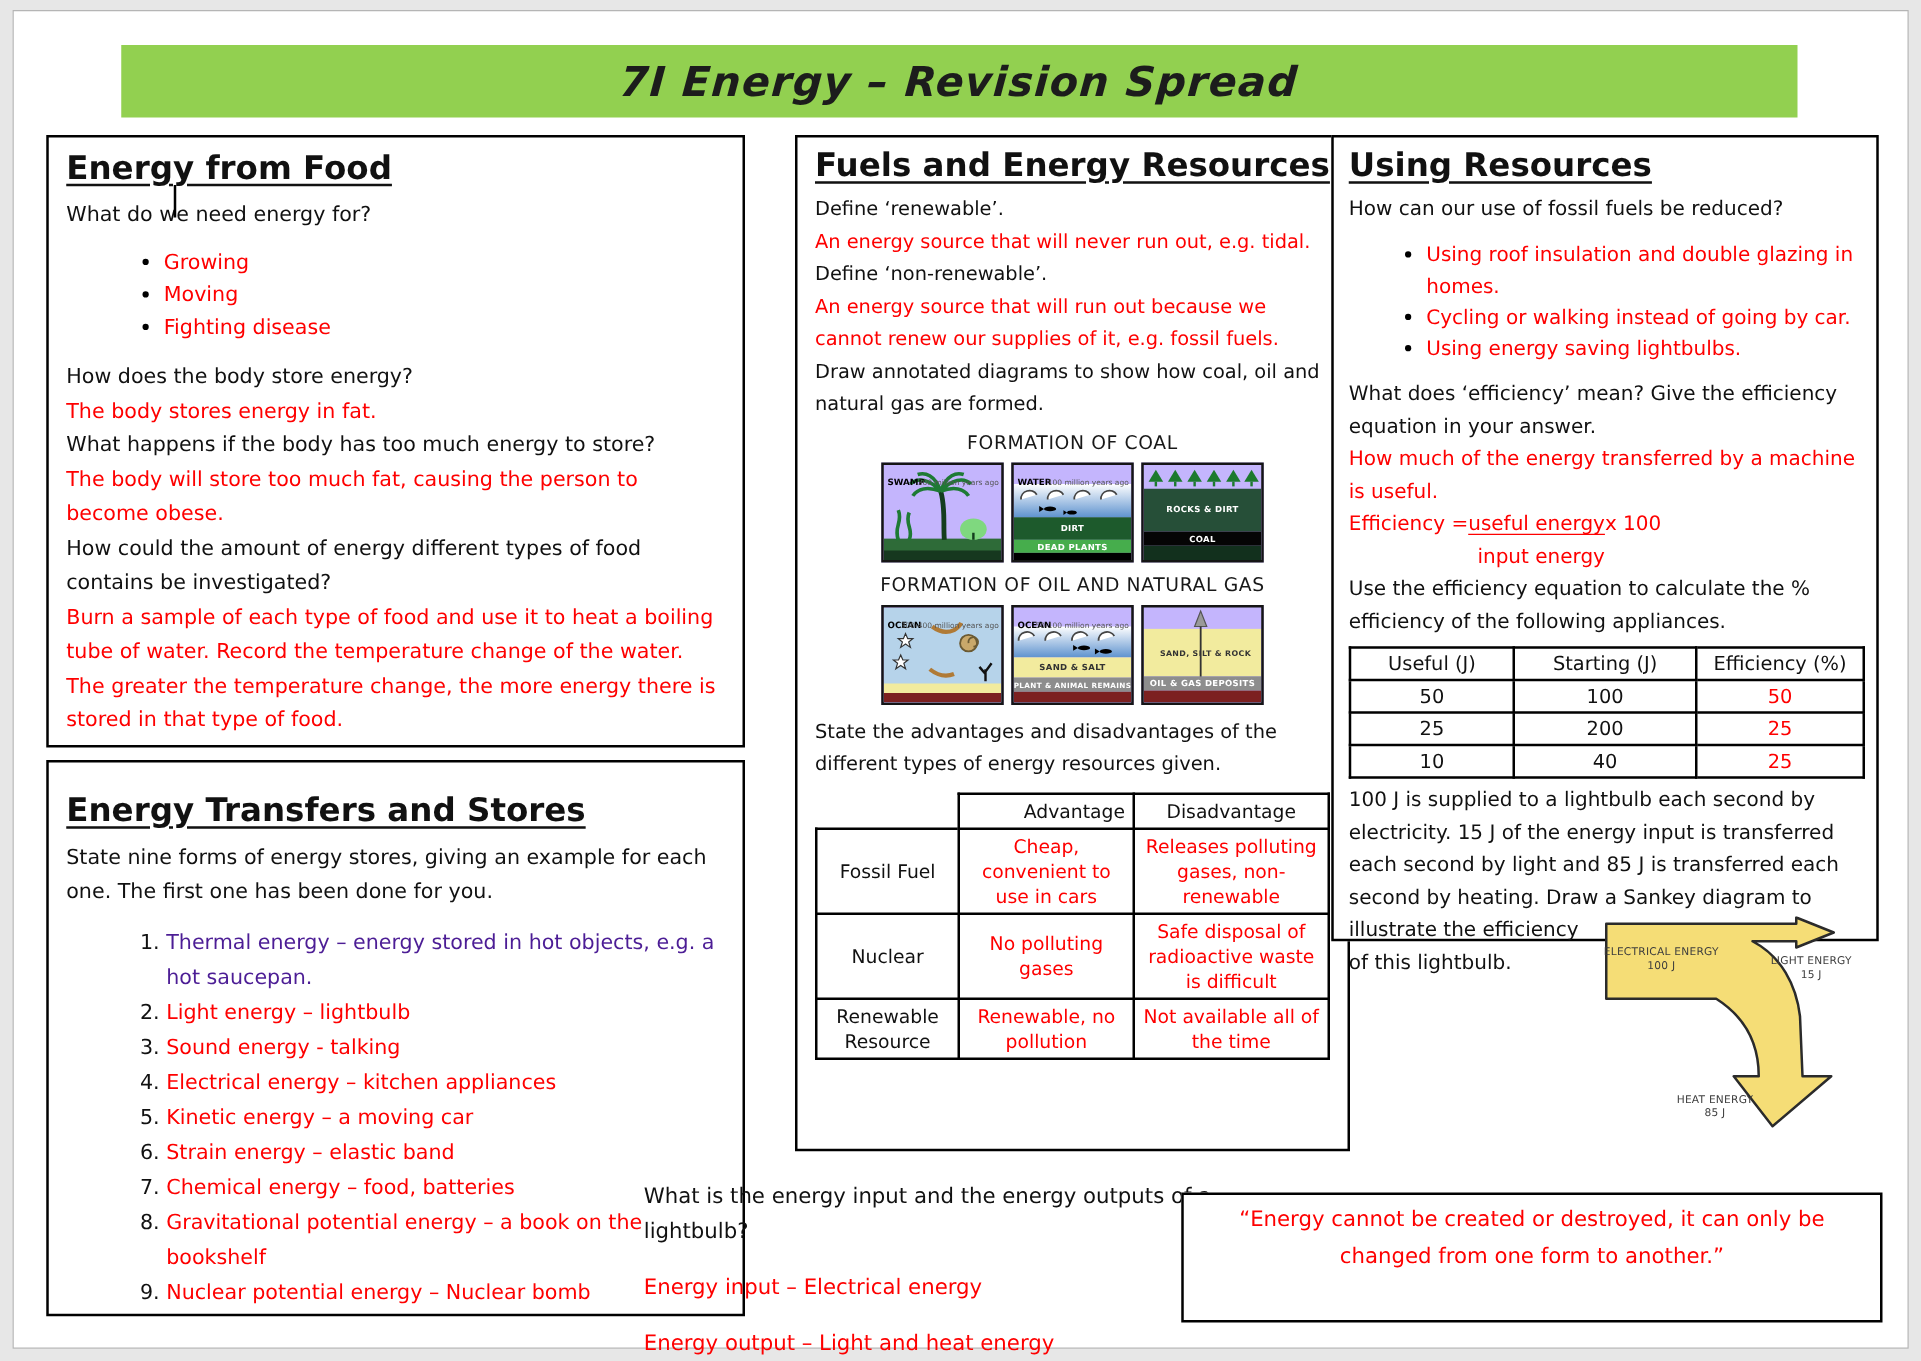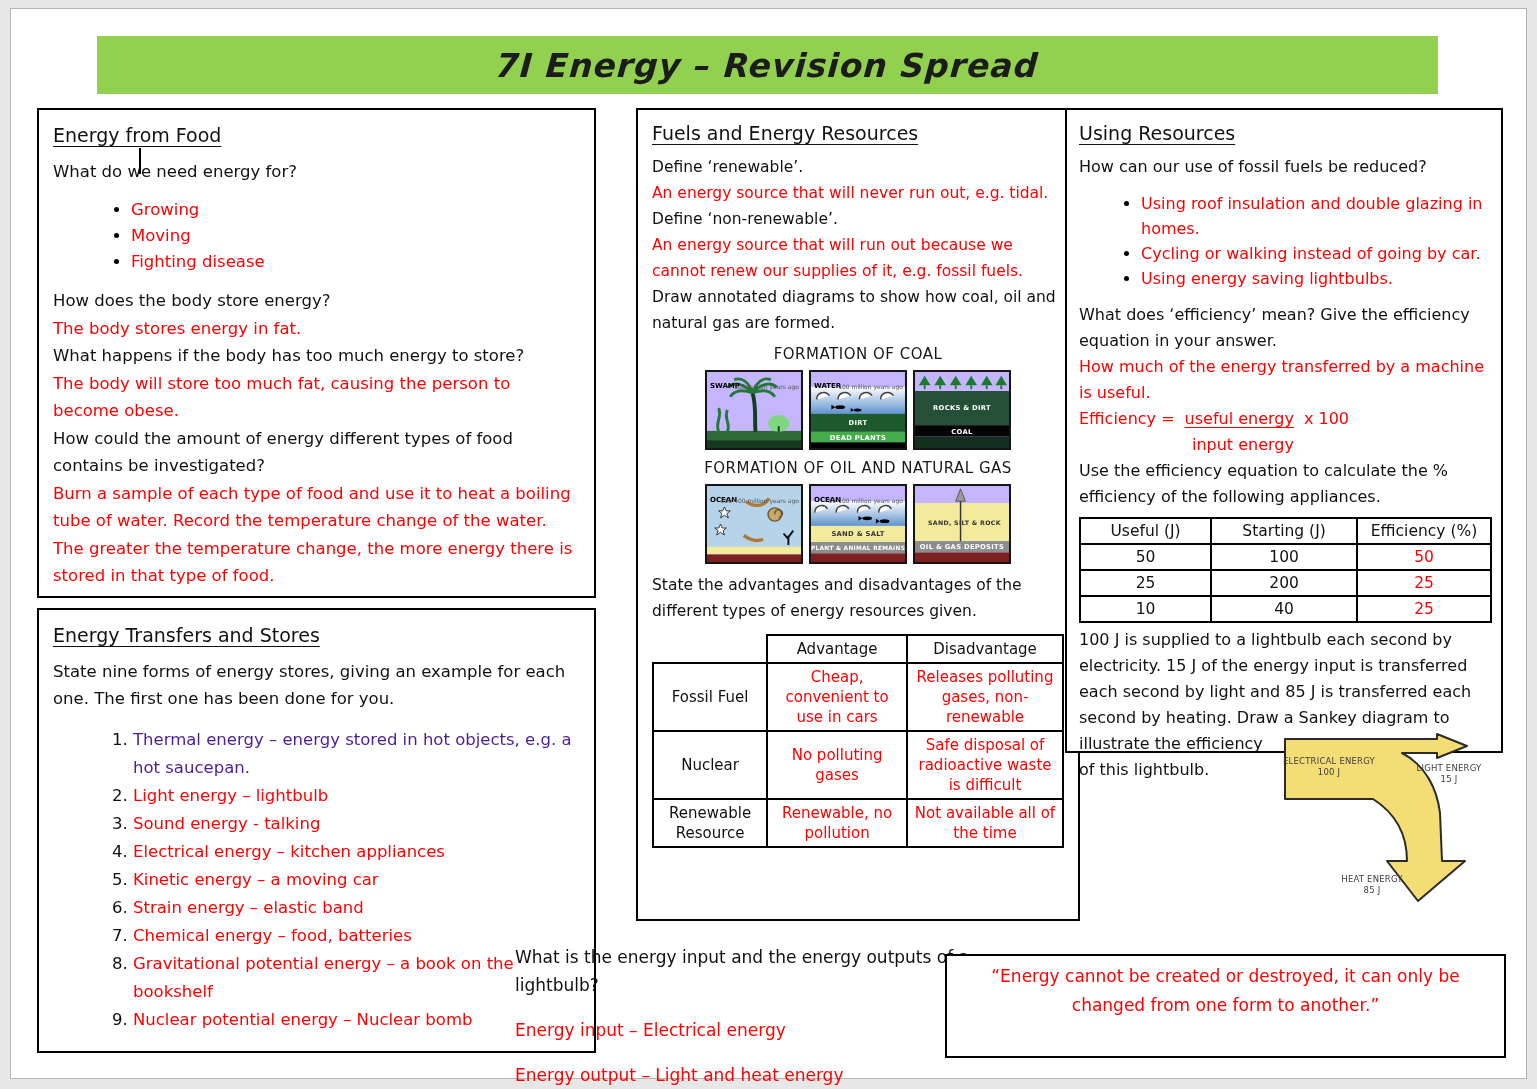--- a/index.html
+++ b/index.html
@@ -8,34 +8,34 @@
     background:#e7e7e7;
     font-family:"DejaVu Sans",sans-serif;color:#111;
   }
   .sheet{position:absolute;left:10px;top:8px;width:1515px;height:1069px;
     background:#fff;border:1px solid #b5b5b5;}
   .banner{position:absolute;left:97px;top:36px;width:1341px;height:58px;
     background:#92d050;display:flex;align-items:center;justify-content:center;}
   .banner h1{margin:0;font-size:33px;font-weight:bold;font-style:italic;
     color:#1c1c1c;letter-spacing:1px;transform:skewX(-4deg);}
   .box{position:absolute;background:#fff;border:2px solid #000;box-sizing:border-box;}
-  .box h2{margin:0 0 8px 0;font-size:19px;font-weight:normal;
+  .box h2{margin:0 0 8px 0;font-size:26px;font-weight:bold;
     text-decoration:underline;text-underline-offset:4px;}
   .box p{margin:0;}
   .red{color:#fe0000;}
   .blk{color:#4c1d95;}
 
   
   #box-food{left:37px;top:108px;width:559px;height:490px;padding:12px 14px;
     font-size:16.5px;line-height:27.5px;}
   #box-food .tick{position:absolute;left:100px;top:38px;width:1.5px;height:26px;background:#000;}
   #box-food ul{margin:12px 0;padding-left:78px;}
   #box-food li{line-height:26px;}
   #box-food li::marker{color:#000;}
-  #box-transfers{left:37px;top:608px;width:559px;height:445px;padding:12px 14px;
+  #box-transfers{left:37px;top:608px;width:559px;height:445px;padding:26px 14px;
     font-size:16.5px;line-height:27.5px;}
   #box-transfers ol{margin:13px 0 0 0;padding-left:80px;}
   #box-transfers li{line-height:28px;}
   #box-transfers li::marker{color:#111;}
 
   
   #box-fuels{left:636px;top:108px;width:444px;height:813px;padding:10px 14px;
     font-size:15.5px;line-height:26px;}
   .diagram-title{font-size:15px;text-align:center;color:#181818;
     letter-spacing:.5px;margin:5px 0 3px 0;}
@@ -44,30 +44,30 @@
     background:#c4b5fd;overflow:hidden;}
   .panel svg{position:absolute;inset:0;width:100%;height:100%;}
   .pl{position:absolute;left:3px;top:1px;font-size:7px;font-weight:bold;color:#000;z-index:2;}
   .pt{position:absolute;right:2px;top:2px;font-size:6px;color:#555;z-index:2;}
   .band-t{font-size:7px;font-weight:bold;fill:#fff;text-anchor:middle;letter-spacing:.3px;}
   .band-d{fill:#333;}
   table.adv{border-collapse:collapse;margin:10px auto 0 auto;font-size:15px;line-height:20px;}
   table.adv td{border:2px solid #000;text-align:center;padding:3px 6px;}
   table.adv td.nb{border:none;}
   table.adv .c0{width:104px;}
-  table.adv .c1{width:132px;}
+  table.adv .c1{width:132px;text-align:right;}
   table.adv .c2{width:148px;}
 
   
   #box-using{left:1065px;top:108px;width:438px;height:645px;padding:10px 12px;
     font-size:16px;line-height:26px;}
   #box-using ul{margin:11px 0;padding-left:62px;}
   #box-using li{line-height:25px;}
   #box-using li::marker{color:#000;}
-  .equation{display:flex;align-items:flex-start;gap:10px;line-height:26px;}
+  .equation{display:flex;align-items:flex-start;line-height:26px;}
   .frac{display:inline-flex;flex-direction:column;text-align:right;}
   .frac .num{text-decoration:underline;text-underline-offset:3px;}
   table.eff{border-collapse:collapse;margin:7px 0 4px 0;font-size:15.5px;width:413px;}
   table.eff td{border:2px solid #000;text-align:center;padding:1px 4px;line-height:22px;}
   table.eff .e0{width:130px;} table.eff .e1{width:145px;} table.eff .e2{width:130px;}
   .spacer-float{float:right;width:1px;height:106px;}
   .sankey-float{float:right;clear:right;width:212px;height:174px;}
   .sankey-wrap{overflow:hidden;margin-top:4px;}
   .sk-label{font-size:8.5px;fill:#3d3d3d;text-anchor:middle;letter-spacing:.2px;}
 

